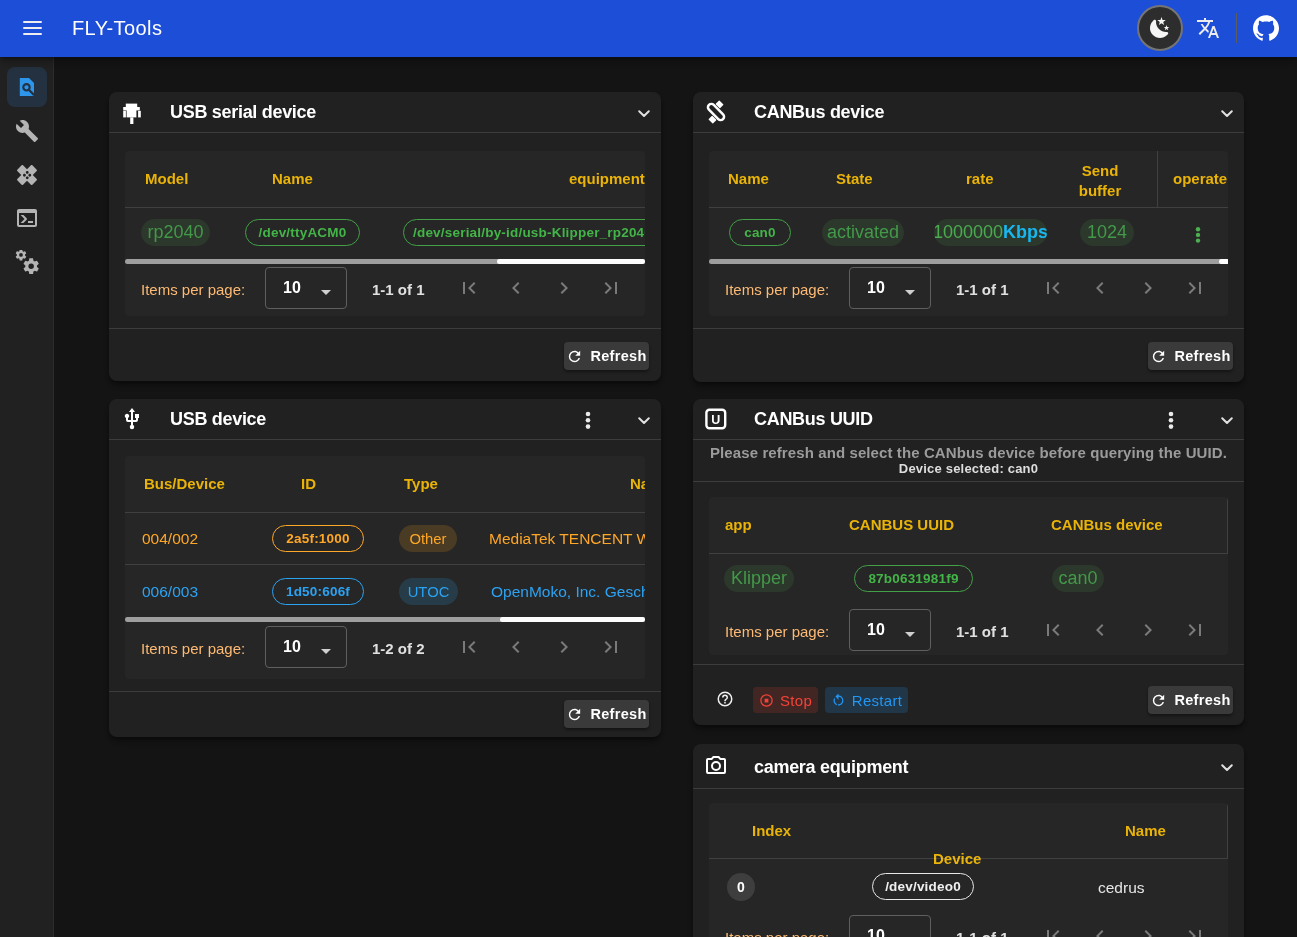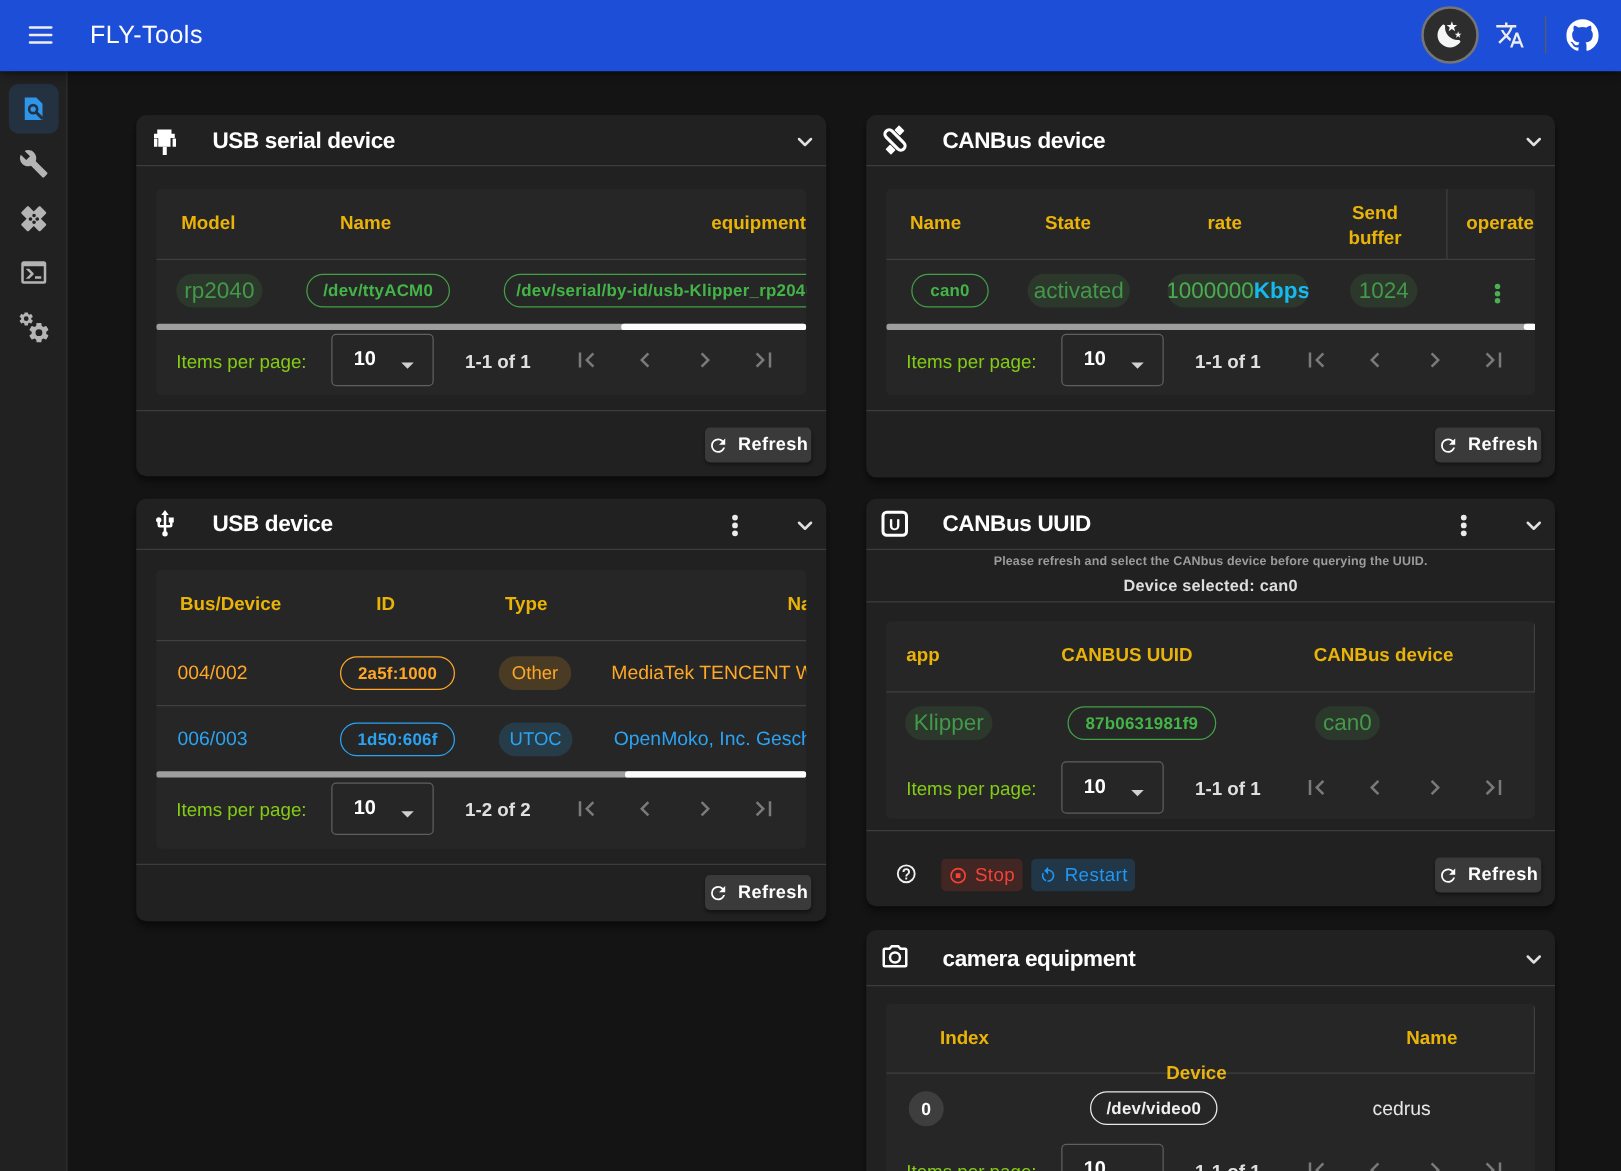--- a/index.html
+++ b/index.html
@@ -28,21 +28,21 @@
 .tonal-g { background:rgba(76,175,80,.13); color:#44984a; font-size:18px; }
 .tonal-a { background:rgba(255,167,38,.17); color:#ffa726; font-size:14.8px; }
 .tonal-b { background:rgba(41,170,246,.17); color:#2ba3f3; font-size:14.8px; }
 .out-g { border:1.8px solid #43a047; color:#43b447; font-weight:bold; font-size:13.5px; letter-spacing:.2px; }
 .out-a { border:1.8px solid #ffa726; color:#ffa726; font-weight:bold; font-size:13.5px; letter-spacing:.2px; }
 .out-b { border:1.8px solid #2ba3f3; color:#2ba3f3; font-weight:bold; font-size:13.5px; letter-spacing:.2px; }
 .out-w { border:1.8px solid #e8e8e8; color:#f0f0f0; font-weight:bold; font-size:13.5px; letter-spacing:.2px; }
 .rowtxt { position:absolute; font-size:15.5px; }
 .sbar { position:absolute; height:4.6px; border-radius:2.3px; background:#9e9e9e; }
 .sthumb { position:absolute; height:4.6px; border-radius:2.3px; background:#fdfdfd; }
-.plabel { position:absolute; font-size:15px; color:#84cc16; }
+.plabel { position:absolute; font-size:15px; color:#fdba74; }
 .pselect { position:absolute; width:82px; height:42px; border:1px solid #5f5f5f; border-radius:4px; }
 .pselect .num { position:absolute; left:17px; top:11px; font-size:16px; font-weight:bold; color:#fff; }
 .pselect svg { position:absolute; right:8px; top:12px; }
 .pcount { position:absolute; font-size:15px; font-weight:bold; color:#e0e0e0; }
 .picon { position:absolute; width:24px; height:24px; }
 .btn { position:absolute; border-radius:4px; display:flex; align-items:center; justify-content:center;
   font-size:14.5px; font-weight:bold; letter-spacing:.3px; }
 .btn-refresh { width:85px; height:28px; background:#3a3a3a; color:#fff;
   box-shadow:0 2px 3px rgba(0,0,0,.4); }
 .kebab { position:absolute; width:24px; height:24px; }
@@ -296,21 +296,21 @@
         <g fill="#ebebeb">
           <circle cx="12" cy="6" r="2.3"></circle>
           <circle cx="12" cy="12.3" r="2.3"></circle>
           <circle cx="12" cy="18.6" r="2.3"></circle>
         </g>
       </svg>
     <svg class="chev" style="right:5px;top:9px" viewBox="0 0 24 24">
         <path fill="none" stroke="#e0e0e0" stroke-width="2" stroke-linecap="round" stroke-linejoin="round" d="M7.2,10.2 L12,15 L16.8,10.2"></path>
       </svg>
   </div>
-  <div style="position:absolute;left:0;top:45px;width:100%;text-align:center;font-size:10px;font-weight:bold;color:#9b9b9b;letter-spacing:.1px;">Please refresh and select the CANbus device before querying the UUID.</div>
+  <div style="position:absolute;left:0;top:45px;width:100%;text-align:center;font-size:15px;font-weight:bold;color:#9b9b9b;letter-spacing:.1px;">Please refresh and select the CANbus device before querying the UUID.</div>
   <div style="position:absolute;left:0;top:62px;width:100%;text-align:center;font-size:13px;font-weight:bold;color:#dedede;letter-spacing:.2px;">Device selected: can0</div>
   <div class="cdiv" style="top:82px"></div>
   <div class="sheet" style="left:16px;top:98px;width:519px;height:158px;">
     <div class="th" style="left:16px;top:19px;">app</div>
     <div class="th" style="left:140px;top:19px;">CANBUS UUID</div>
     <div class="th" style="left:342px;top:19px;">CANBus device</div>
     <div class="vdiv" style="left:518px;top:0;height:56px;"></div>
     <div class="hdiv" style="top:56px"></div>
     <div class="chip tonal-g" style="left:15px;top:68px;width:70px;">Klipper</div>
     <div class="chip out-g" style="left:145px;top:68px;width:119px;">87b0631981f9</div>

